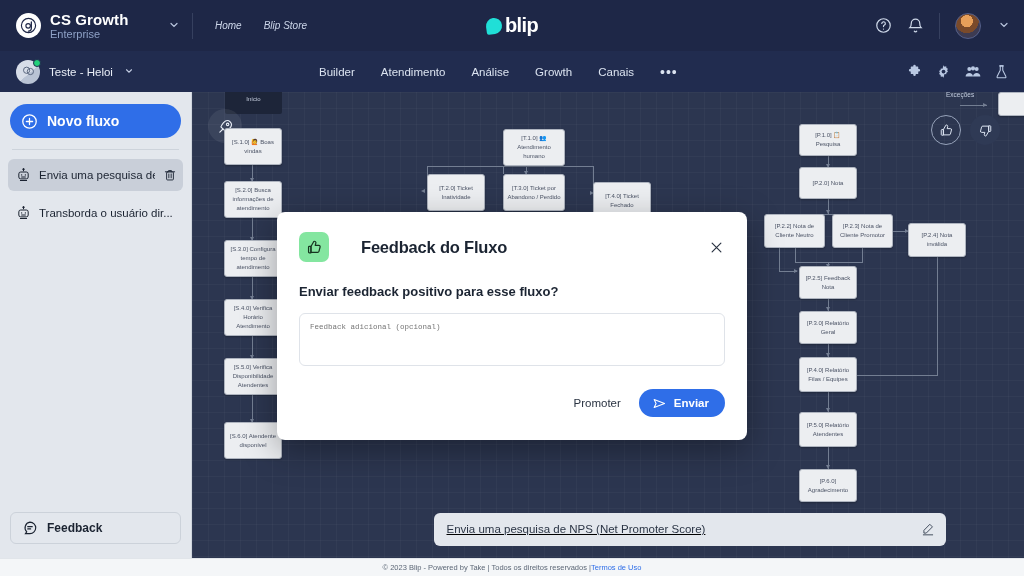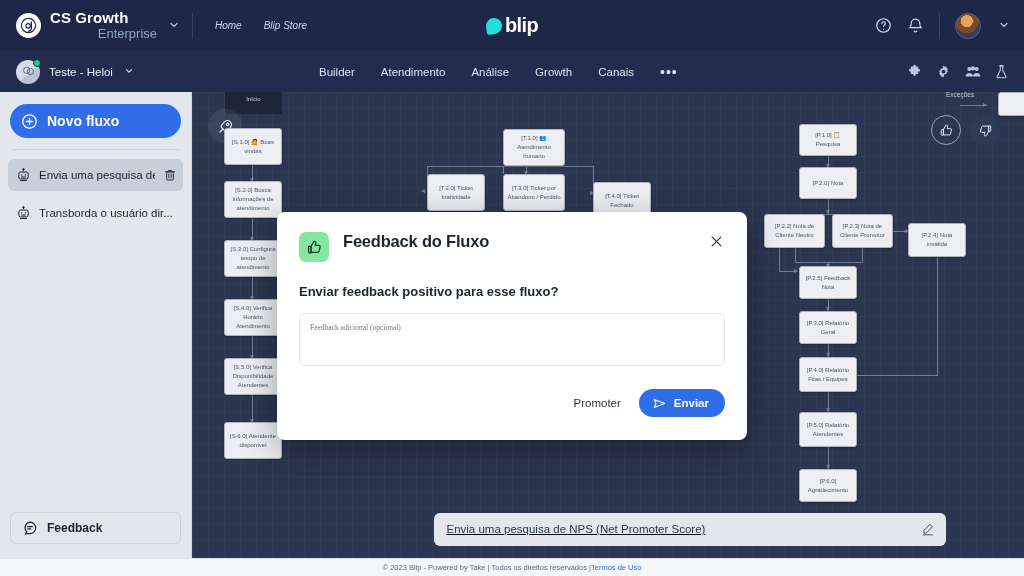--- a/index.html
+++ b/index.html
@@ -20,21 +20,21 @@
     display: flex; align-items: center; height: 51px;
     padding: 0 12px 0 16px; gap: 9px; width: 192px;
   }
   .org-logo {
     width: 25px; height: 25px; border-radius: 50%;
     background: #ffffff; display: flex; align-items: center; justify-content: center;
     flex: none;
   }
   .org-text { display: flex; flex-direction: column; line-height: 1.15; flex: 1 1 auto; }
   .org-name { color: #ffffff; font-size: 15px; font-weight: bold; letter-spacing: .1px; }
-  .org-sub { color: #8fa2c7; font-size: 13px; text-align: right; }
+  .org-sub { color: #8fa2c7; font-size: 11px; }
   .chev {
     color: #b9c6de; font-size: 11px; margin-left: 2px; flex: none;
   }
   .vdiv { width: 1px; height: 26px; background: #36405f; }
   .topnav { display: flex; align-items: center; gap: 22px; padding-left: 22px; }
   .topnav a {
     color: #cdd7ea; font-size: 10px; text-decoration: none; font-style: italic;
   }
   .brand {
     position: absolute; left: 0; top: 0; width: 1024px; height: 51px;
@@ -179,38 +179,38 @@
   }
   .footer a { color: #2f6ee8; text-decoration: none; }
 
   
   .modal {
     position: absolute; left: 277px; top: 212px; width: 470px; height: 228px;
     background: #ffffff; border-radius: 8px;
     box-shadow: 0 10px 34px rgba(0,0,0,.35);
     padding: 20px 22px 0 22px;
   }
-  .m-head { display: flex; align-items: flex-start; gap: 14px; }
+  .m-head { display: flex; align-items: center; gap: 32px; }
   .m-icon {
     width: 30px; height: 30px; border-radius: 7px; background: #84e6a0;
     display: flex; align-items: center; justify-content: center; color: #16341f;
     flex: none;
   }
   .m-title { font-size: 16.5px; font-weight: bold; color: #1b2432; letter-spacing: -.2px; }
   .m-close {
     margin-left: auto; color: #2a3342; cursor: pointer; display: flex;
     align-items: center; justify-content: center; width: 18px; height: 18px;
   }
   .m-question {
     margin-top: 22px; font-size: 13px; font-weight: bold; color: #1b2432;
   }
   .m-textarea {
     margin-top: 14px; width: 426px; height: 53px; border: 1px solid #dfe3e9;
     border-radius: 6px; padding: 9px 10px; font-size: 7.5px; color: #5f6877;
-    background: #fff; resize: none; font-family: Liberation Serif, serif;
+    background: #fff; resize: none; font-family: Liberation Mono, monospace;
   }
   .m-actions {
     margin-top: 19px; display: flex; align-items: center; justify-content: flex-end; gap: 14px;
   }
   .btn-cancel {
     background: none; border: 0; font-size: 11.5px; color: #2a3342; cursor: pointer;
     font-family: "Liberation Sans", sans-serif; padding: 6px 4px;
   }
   .btn-send {
     background: #2f6ee8; color: #fff; border: 0; border-radius: 17px;

